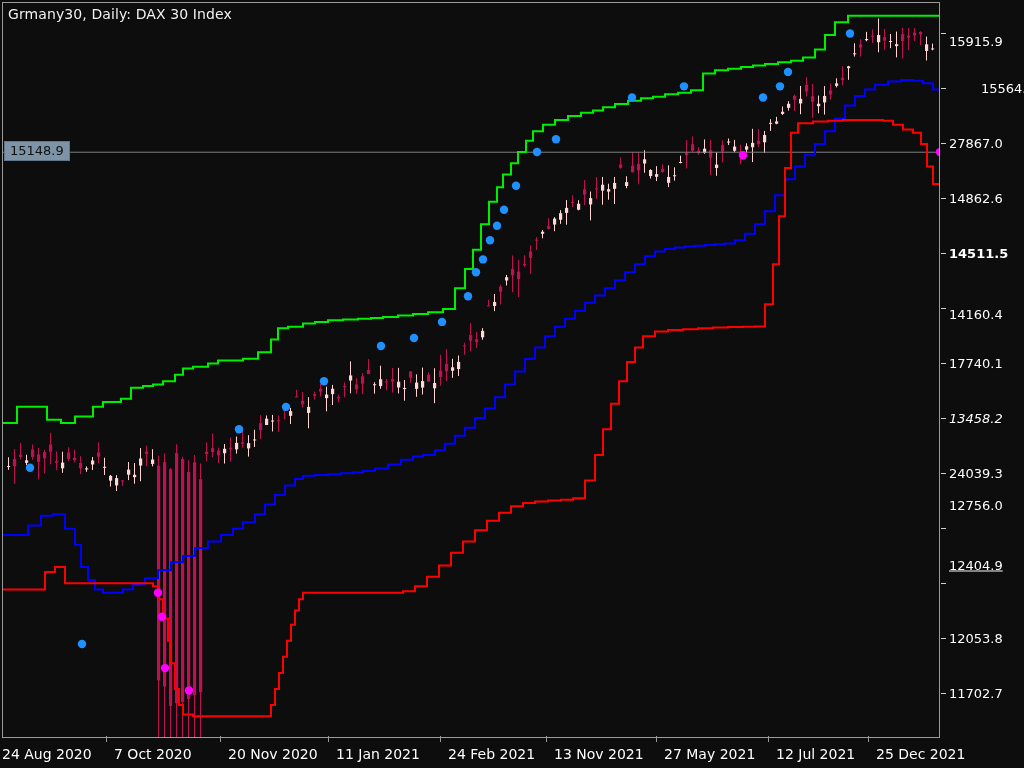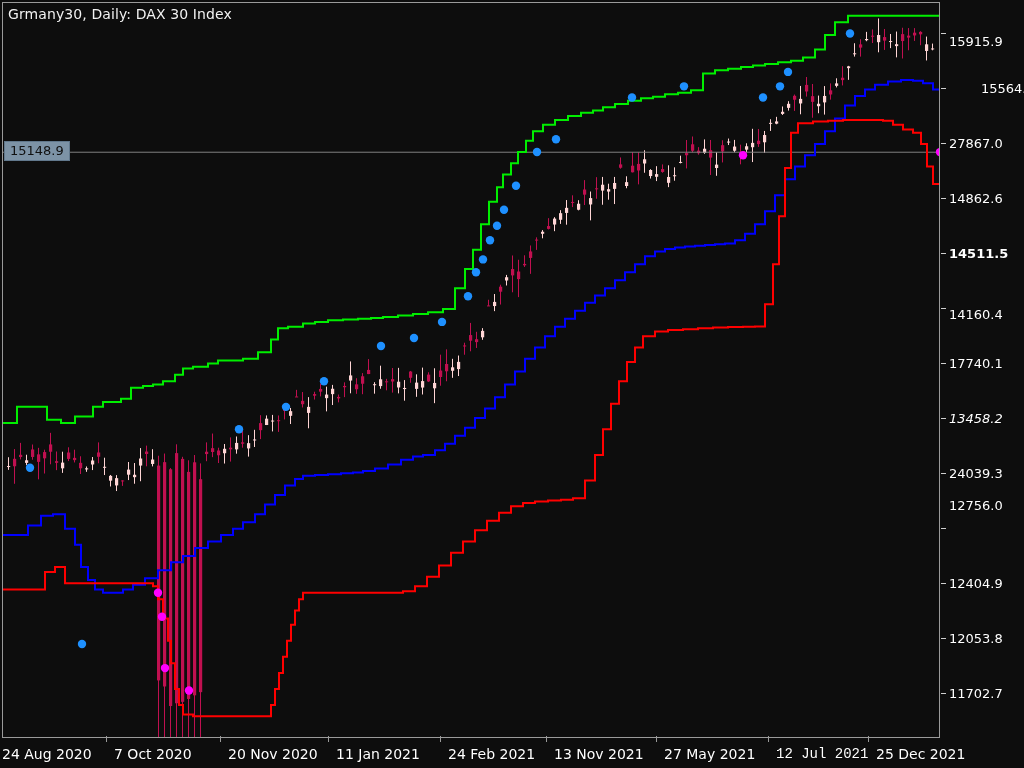--- a/index.html
+++ b/index.html
@@ -450,38 +450,38 @@
       <div class="price-tick" style="top: 312px;">14160.4</div>
       <div class="price-dash" style="top: 361px;"></div>
       <div class="price-tick" style="top: 361px;">17740.1</div>
       <div class="price-dash" style="top: 416px;"></div>
       <div class="price-tick" style="top: 416px; font-style: italic;">13458.2</div>
       <div class="price-dash" style="top: 471px;"></div>
       <div class="price-tick" style="top: 471px;">24039.3</div>
       <div class="price-dash" style="top: 526px;"></div>
       <div class="price-tick" style="top: 496px; margin-top: 7px;">12756.0</div>
       <div class="price-dash" style="top: 581px;"></div>
-      <div class="price-tick" style="top: 581px;">12404.9</div>
+      <div class="price-tick" style="top: 563px; text-decoration: underline;">12404.9</div>
       <div class="price-dash" style="top: 636px;"></div>
       <div class="price-tick" style="top: 636px;">12053.8</div>
       <div class="price-dash" style="top: 691px;"></div>
       <div class="price-tick" style="top: 691px;">11702.7</div>
     </div>
 
   <div id="current-price" style="top: 151.22px;">15148.9</div>
 
   <div id="date-axis">
       <div class="date-label" style="left: 2px;">24 Aug 2020</div>
       <div class="date-label" style="left: 114px;">7 Oct 2020</div>
       <div class="date-label" style="left: 228px;">20 Nov 2020</div>
       <div class="date-label" style="left: 336px;">11 Jan 2021</div>
       <div class="date-label" style="left: 448px;">24 Feb 2021</div>
       <div class="date-label" style="left: 554px;">13 Nov 2021</div>
       <div class="date-label" style="left: 664px;">27 May 2021</div>
-      <div class="date-label" style="left: 776px; font-family: Liberation Mono, monospace;">12 Jul 2021</div>
+      <div class="date-label" style="left: 776px;">12 Jul 2021</div>
       <div class="date-label" style="left: 876px;">25 Dec 2021</div>
       <div class="date-tick" style="left: 106px;"></div>
       <div class="date-tick" style="left: 220px;"></div>
       <div class="date-tick" style="left: 328px;"></div>
       <div class="date-tick" style="left: 440px;"></div>
       <div class="date-tick" style="left: 546px;"></div>
       <div class="date-tick" style="left: 656px;"></div>
       <div class="date-tick" style="left: 768px;"></div>
       <div class="date-tick" style="left: 868px;"></div>
     </div>

